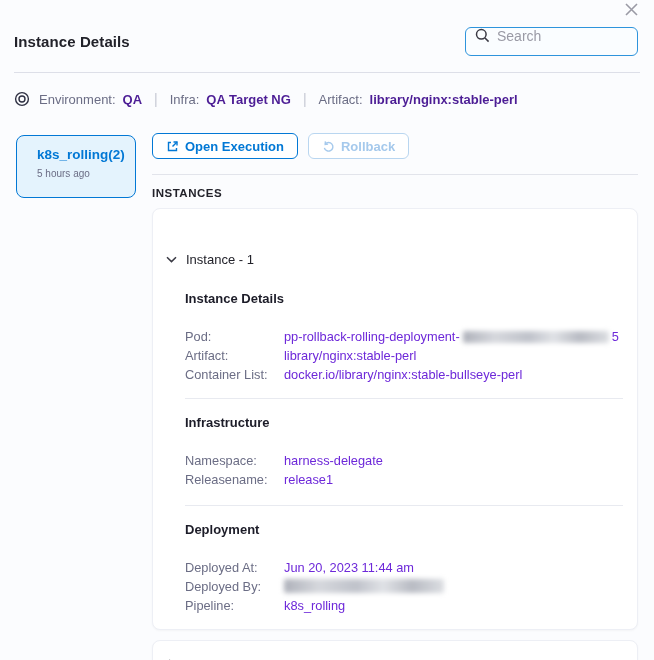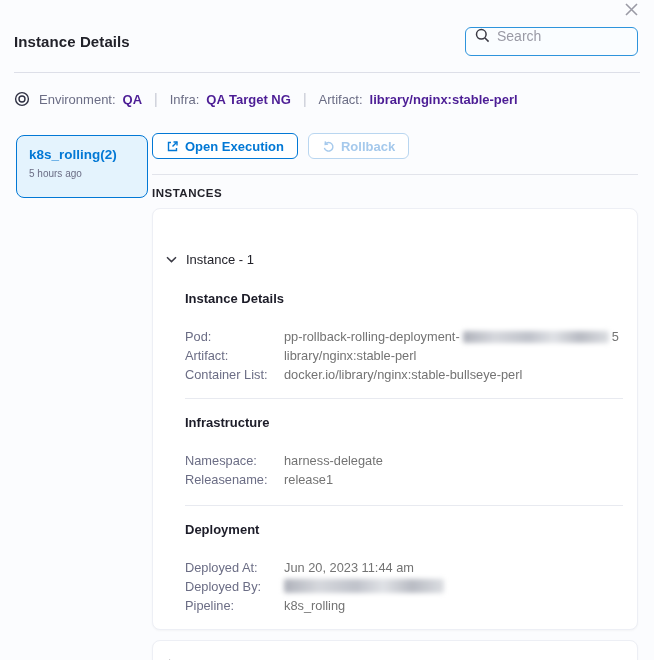--- a/index.html
+++ b/index.html
@@ -39,23 +39,23 @@
     padding:0 14px; margin-top:17px; height:18px; font-size:13px;
   }
   .summary-label { color:#6B6D85; }
   .summary-value { color:#4c1d95; font-weight:700; }
   .summary-sep { color:#C6C8D4; margin:0 5px; font-size:14px; }
   .summary-row .env-icon { display:flex; margin-right:2px; }
   
   .main { display:flex; margin-top:25px; }
   .left-col { width:152px; flex:0 0 152px; }
   .execution-card {
-    margin:2px 0 9px 16px; width:132px; height:63px;
+    margin:2px 0 9px 16px; width:120px; height:63px;
     background:#E4F3FD; border:1px solid #0278D5; border-radius:8px;
-    padding:11px 12px; cursor:pointer;
+    padding:11px 20px; cursor:pointer;
   }
   .execution-card .exec-name { color:#0278D5; font-weight:700; font-size:13.5px; }
   .execution-card .exec-time { color:#6B6D85; font-size:10px; margin-top:6px; }
   .right-col { flex:1; padding-right:16px; }
   .actions-row { display:flex; gap:10px; }
   .btn {
     display:inline-flex; align-items:center; gap:6px;
     height:26px; padding:0 13px; border-radius:6px; background:#FFFFFF;
     font-family:"Liberation Sans", sans-serif; font-size:13px; font-weight:700; cursor:pointer;
   }
@@ -74,21 +74,21 @@
   .card-2 { margin-top:10px; height:49px; display:flex; align-items:center; padding:0 12px; }
   .instance-header { display:flex; align-items:center; gap:9px; height:16px; cursor:pointer; }
   .instance-title { font-size:13px; color:#22222A; }
   .chev { display:flex; width:12px; justify-content:center; }
   .card-body { padding-left:20px; }
   .section-heading { font-size:13px; font-weight:700; color:#1C1C28; height:16px; }
   .sec-1 { margin-top:24px; }
   .rows { margin-top:20px; }
   .row { display:flex; height:19px; align-items:center; font-size:12.8px; }
   .row-label { width:99px; flex:0 0 99px; color:#6B6D85; }
-  .row-value { color:#737373; white-space:nowrap;text-align:center; }
+  .row-value { color:#6d28d9; white-space:nowrap;text-align:center; }
   .inner-divider { border:none; border-top:1px solid #E8EAF0; margin-right:2px; }
   .div-a { margin-top:14px; }
   .div-b { margin-top:16px; }
   .sec-n { margin-top:16px; }
   
   .redact {
     display:inline-block; height:12px; border-radius:2px; vertical-align:-2px;
     background:linear-gradient(90deg,#AEB1BA 0%,#D6D8DD 22%,#BFC2CA 45%,#E0E2E6 62%,#B8BBC3 80%,#DCDEE2 100%);
     filter:blur(2.5px);
   }

